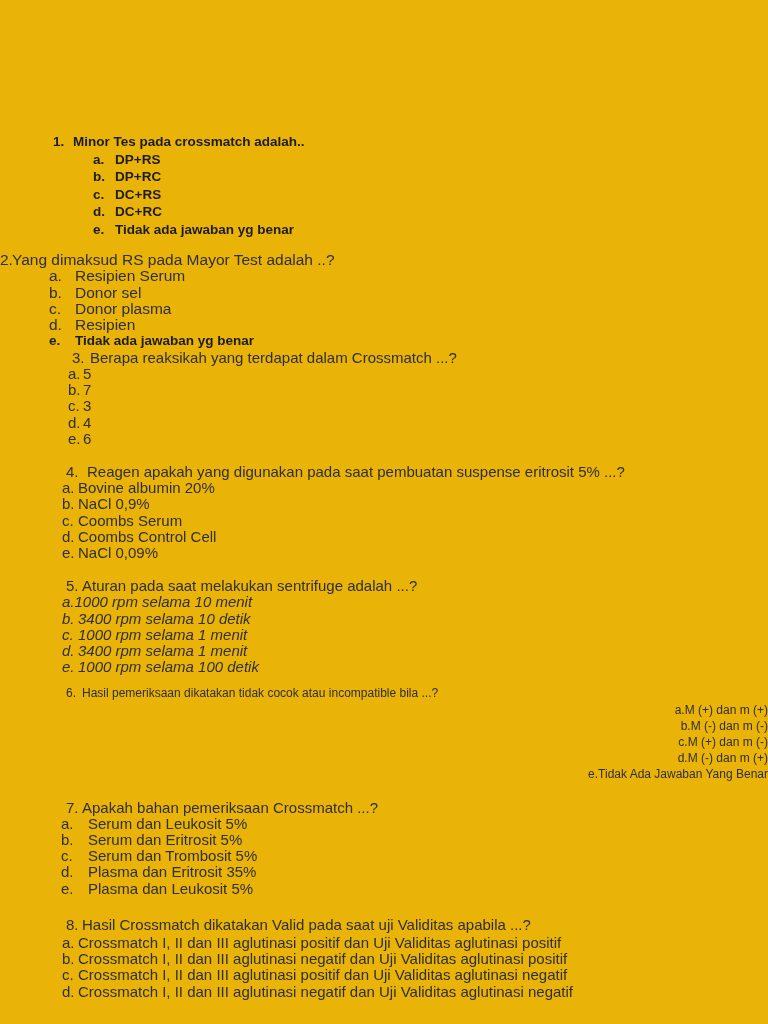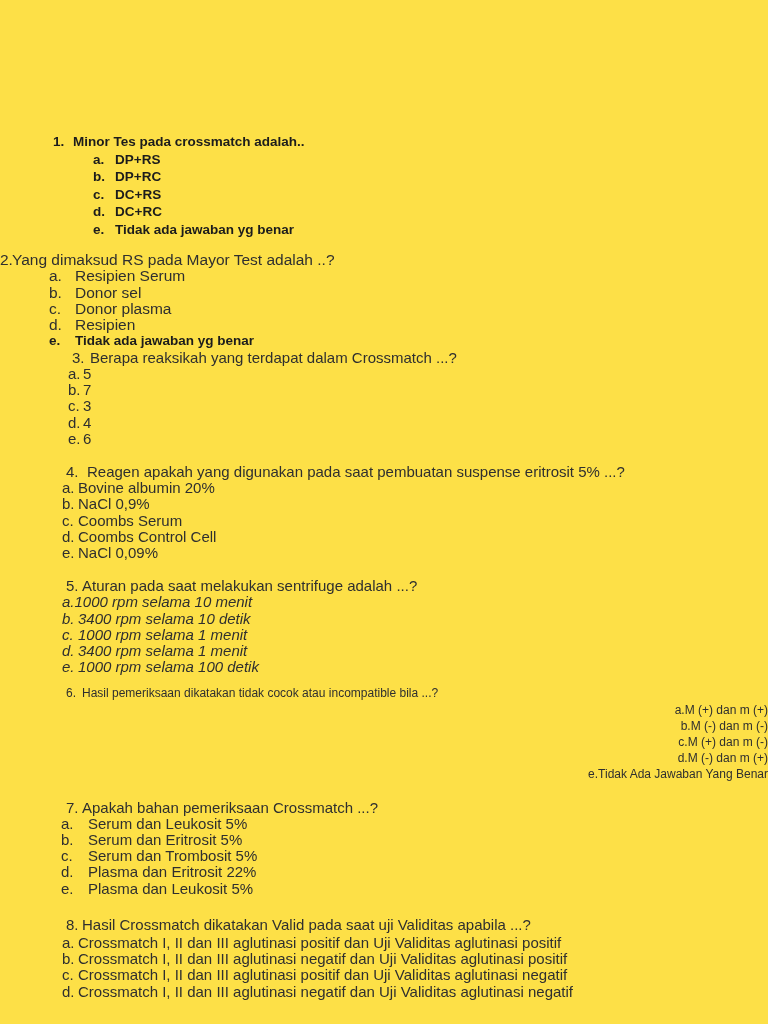--- a/index.html
+++ b/index.html
@@ -2,21 +2,21 @@
 <html><head>
 <meta charset="utf-8">
 <style>
   html,body{margin:0;padding:0;background:#ffffff;}
   body{
     width:768px;height:1024px;overflow:hidden;
     font-family:"Liberation Sans","DejaVu Sans",sans-serif;
     color:#2f2f2f;
     -webkit-font-smoothing:antialiased;
   }
-  .page{position:relative;width:768px;height:1024px;background:#fde047;}
+  .page{position:relative;width:768px;height:1024px;background:#eab308;}
   #questions-root{padding-top:133px;}
   .trow,.opt{white-space:nowrap;}
   .num,.letter{display:inline-block;}
   .num{width:16px;}
 
   
   .q1{margin-left:53px;font-weight:bold;font-size:13.5px;line-height:17.5px;color:#1c1c1c;}
   .q1 .num{width:20px;}
   .q1 .opts{margin-left:40px;}
   .q1 .letter{width:22px;}
@@ -126,21 +126,21 @@
           <div class="opt"><span class="letter">d.</span><span class="otext">M (-) dan m (+)</span></div>
           <div class="opt"><span class="letter">e.</span><span class="otext">Tidak Ada Jawaban Yang Benar</span></div>
         </div>
       </div>
       <div class="q q7">
         <div class="trow"><span class="num">7.</span><span class="qtext">Apakah bahan pemeriksaan Crossmatch ...?</span></div>
         <div class="opts">
           <div class="opt"><span class="letter">a.</span><span class="otext">Serum dan Leukosit 5%</span></div>
           <div class="opt"><span class="letter">b.</span><span class="otext">Serum dan Eritrosit 5%</span></div>
           <div class="opt"><span class="letter">c.</span><span class="otext">Serum dan Trombosit 5%</span></div>
-          <div class="opt"><span class="letter">d.</span><span class="otext">Plasma dan Eritrosit 22%</span></div>
+          <div class="opt"><span class="letter">d.</span><span class="otext">Plasma dan Eritrosit 35%</span></div>
           <div class="opt"><span class="letter">e.</span><span class="otext">Plasma dan Leukosit 5%</span></div>
         </div>
       </div>
       <div class="q q8">
         <div class="trow"><span class="num">8.</span><span class="qtext">Hasil Crossmatch dikatakan Valid pada saat uji Validitas apabila ...?</span></div>
         <div class="opts">
           <div class="opt"><span class="letter">a.</span><span class="otext">Crossmatch I, II dan III aglutinasi positif dan Uji Validitas aglutinasi positif</span></div>
           <div class="opt"><span class="letter">b.</span><span class="otext">Crossmatch I, II dan III aglutinasi negatif dan Uji Validitas aglutinasi positif</span></div>
           <div class="opt"><span class="letter">c.</span><span class="otext">Crossmatch I, II dan III aglutinasi positif dan Uji Validitas aglutinasi negatif</span></div>
           <div class="opt"><span class="letter">d.</span><span class="otext">Crossmatch I, II dan III aglutinasi negatif dan Uji Validitas aglutinasi negatif</span></div>

